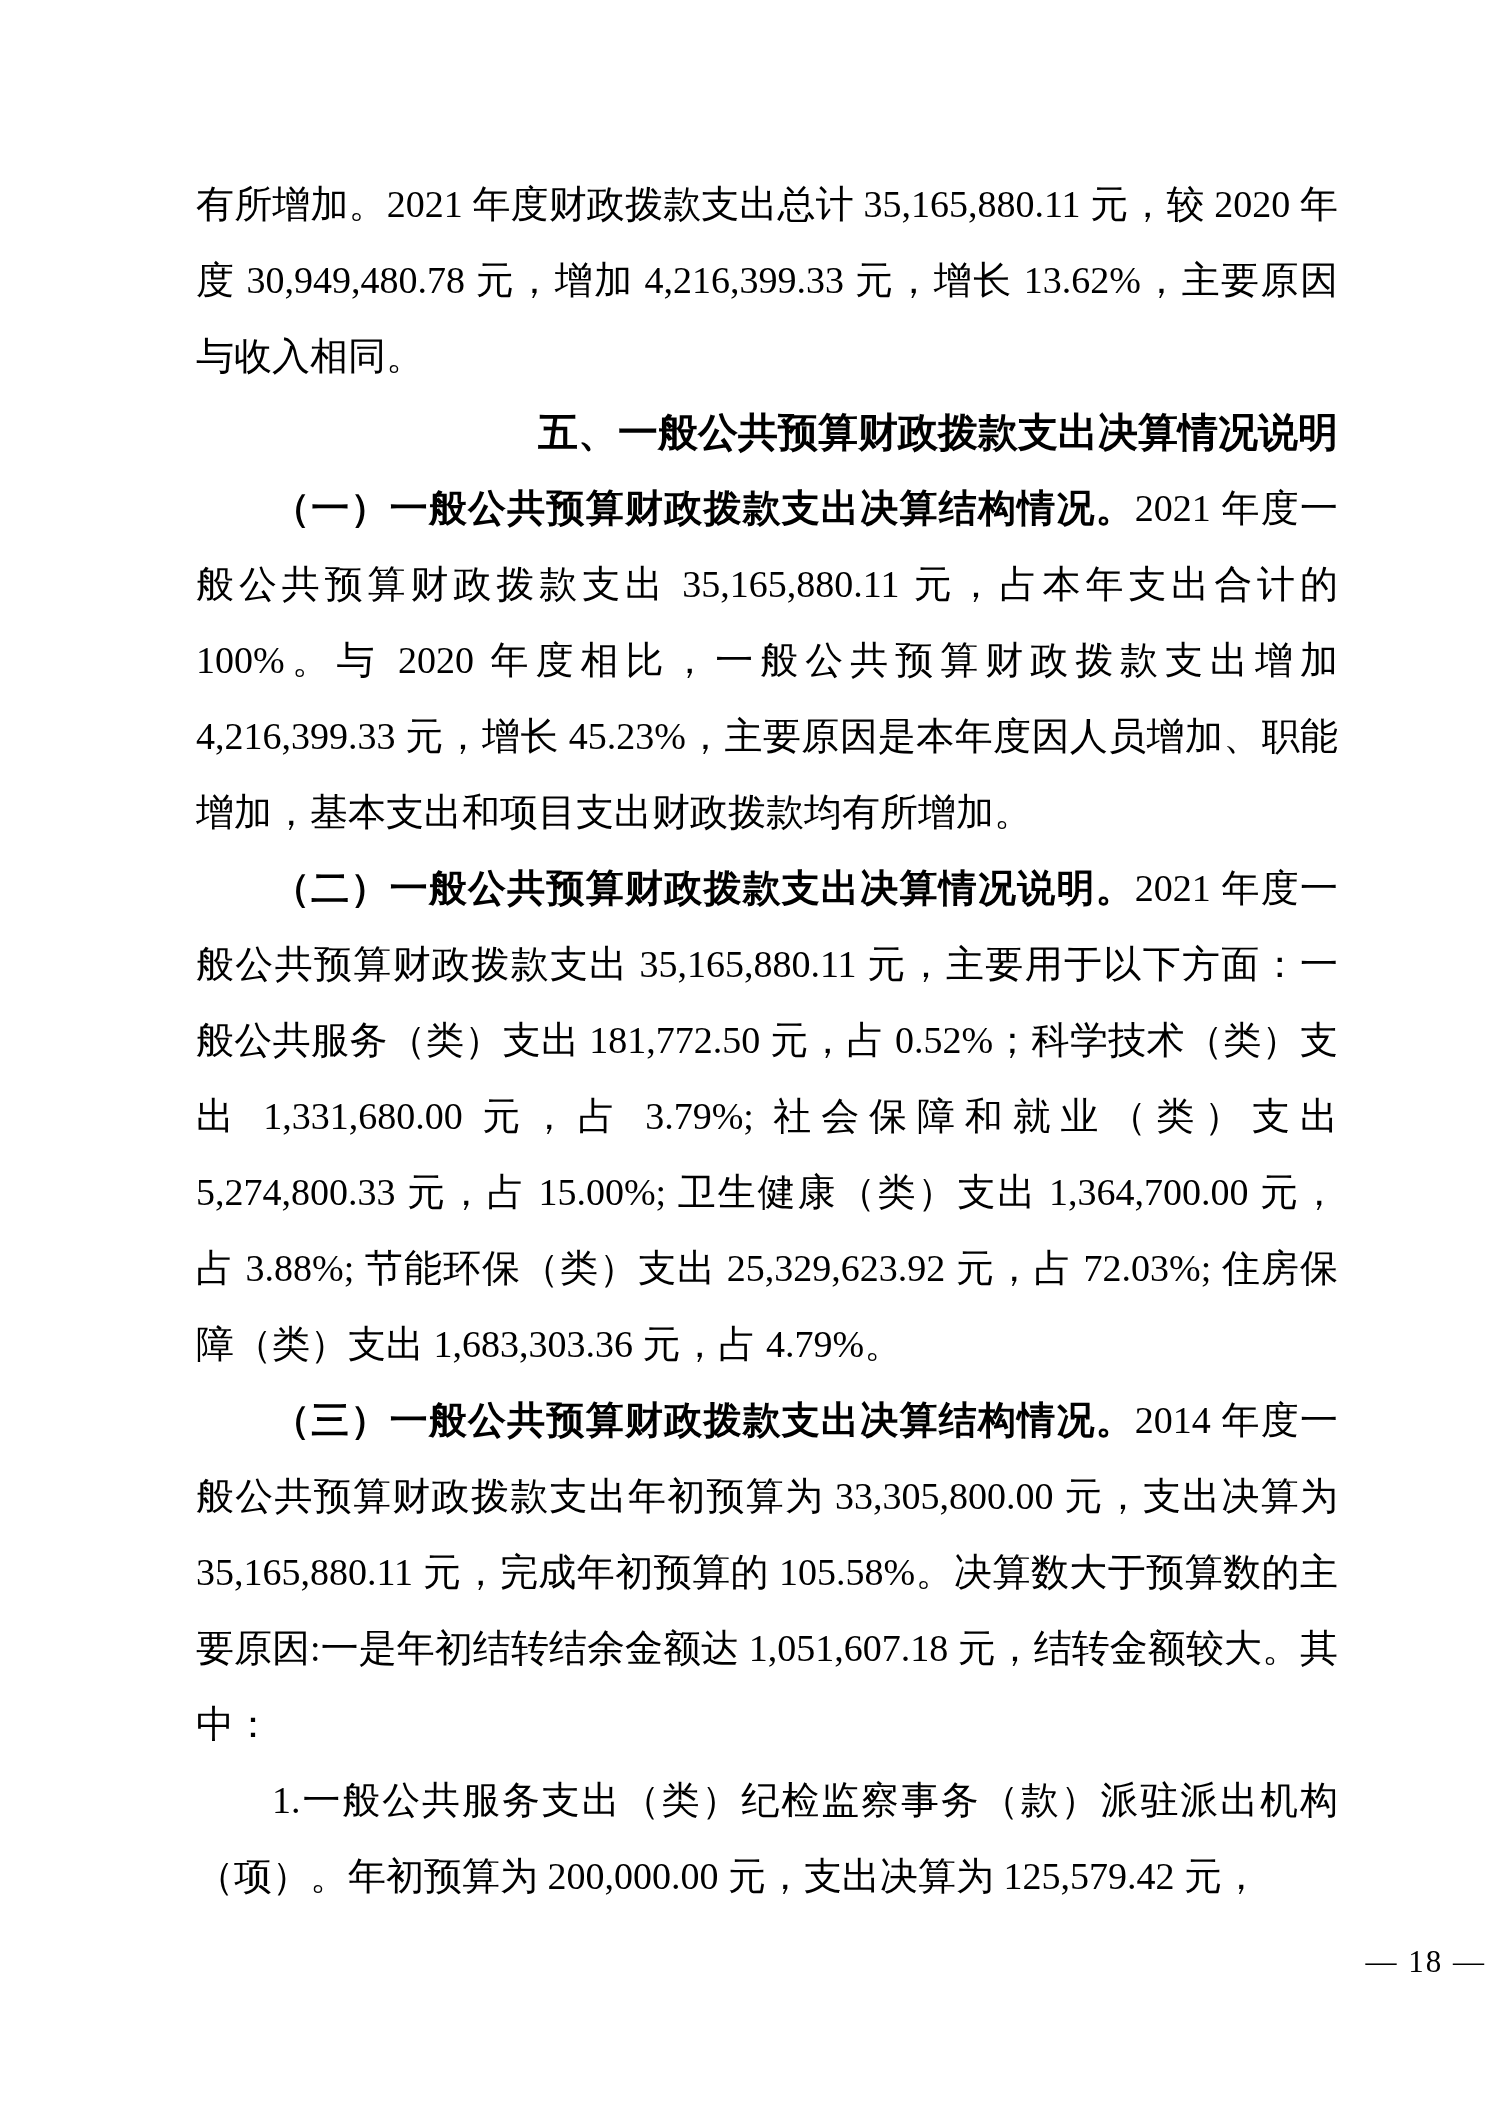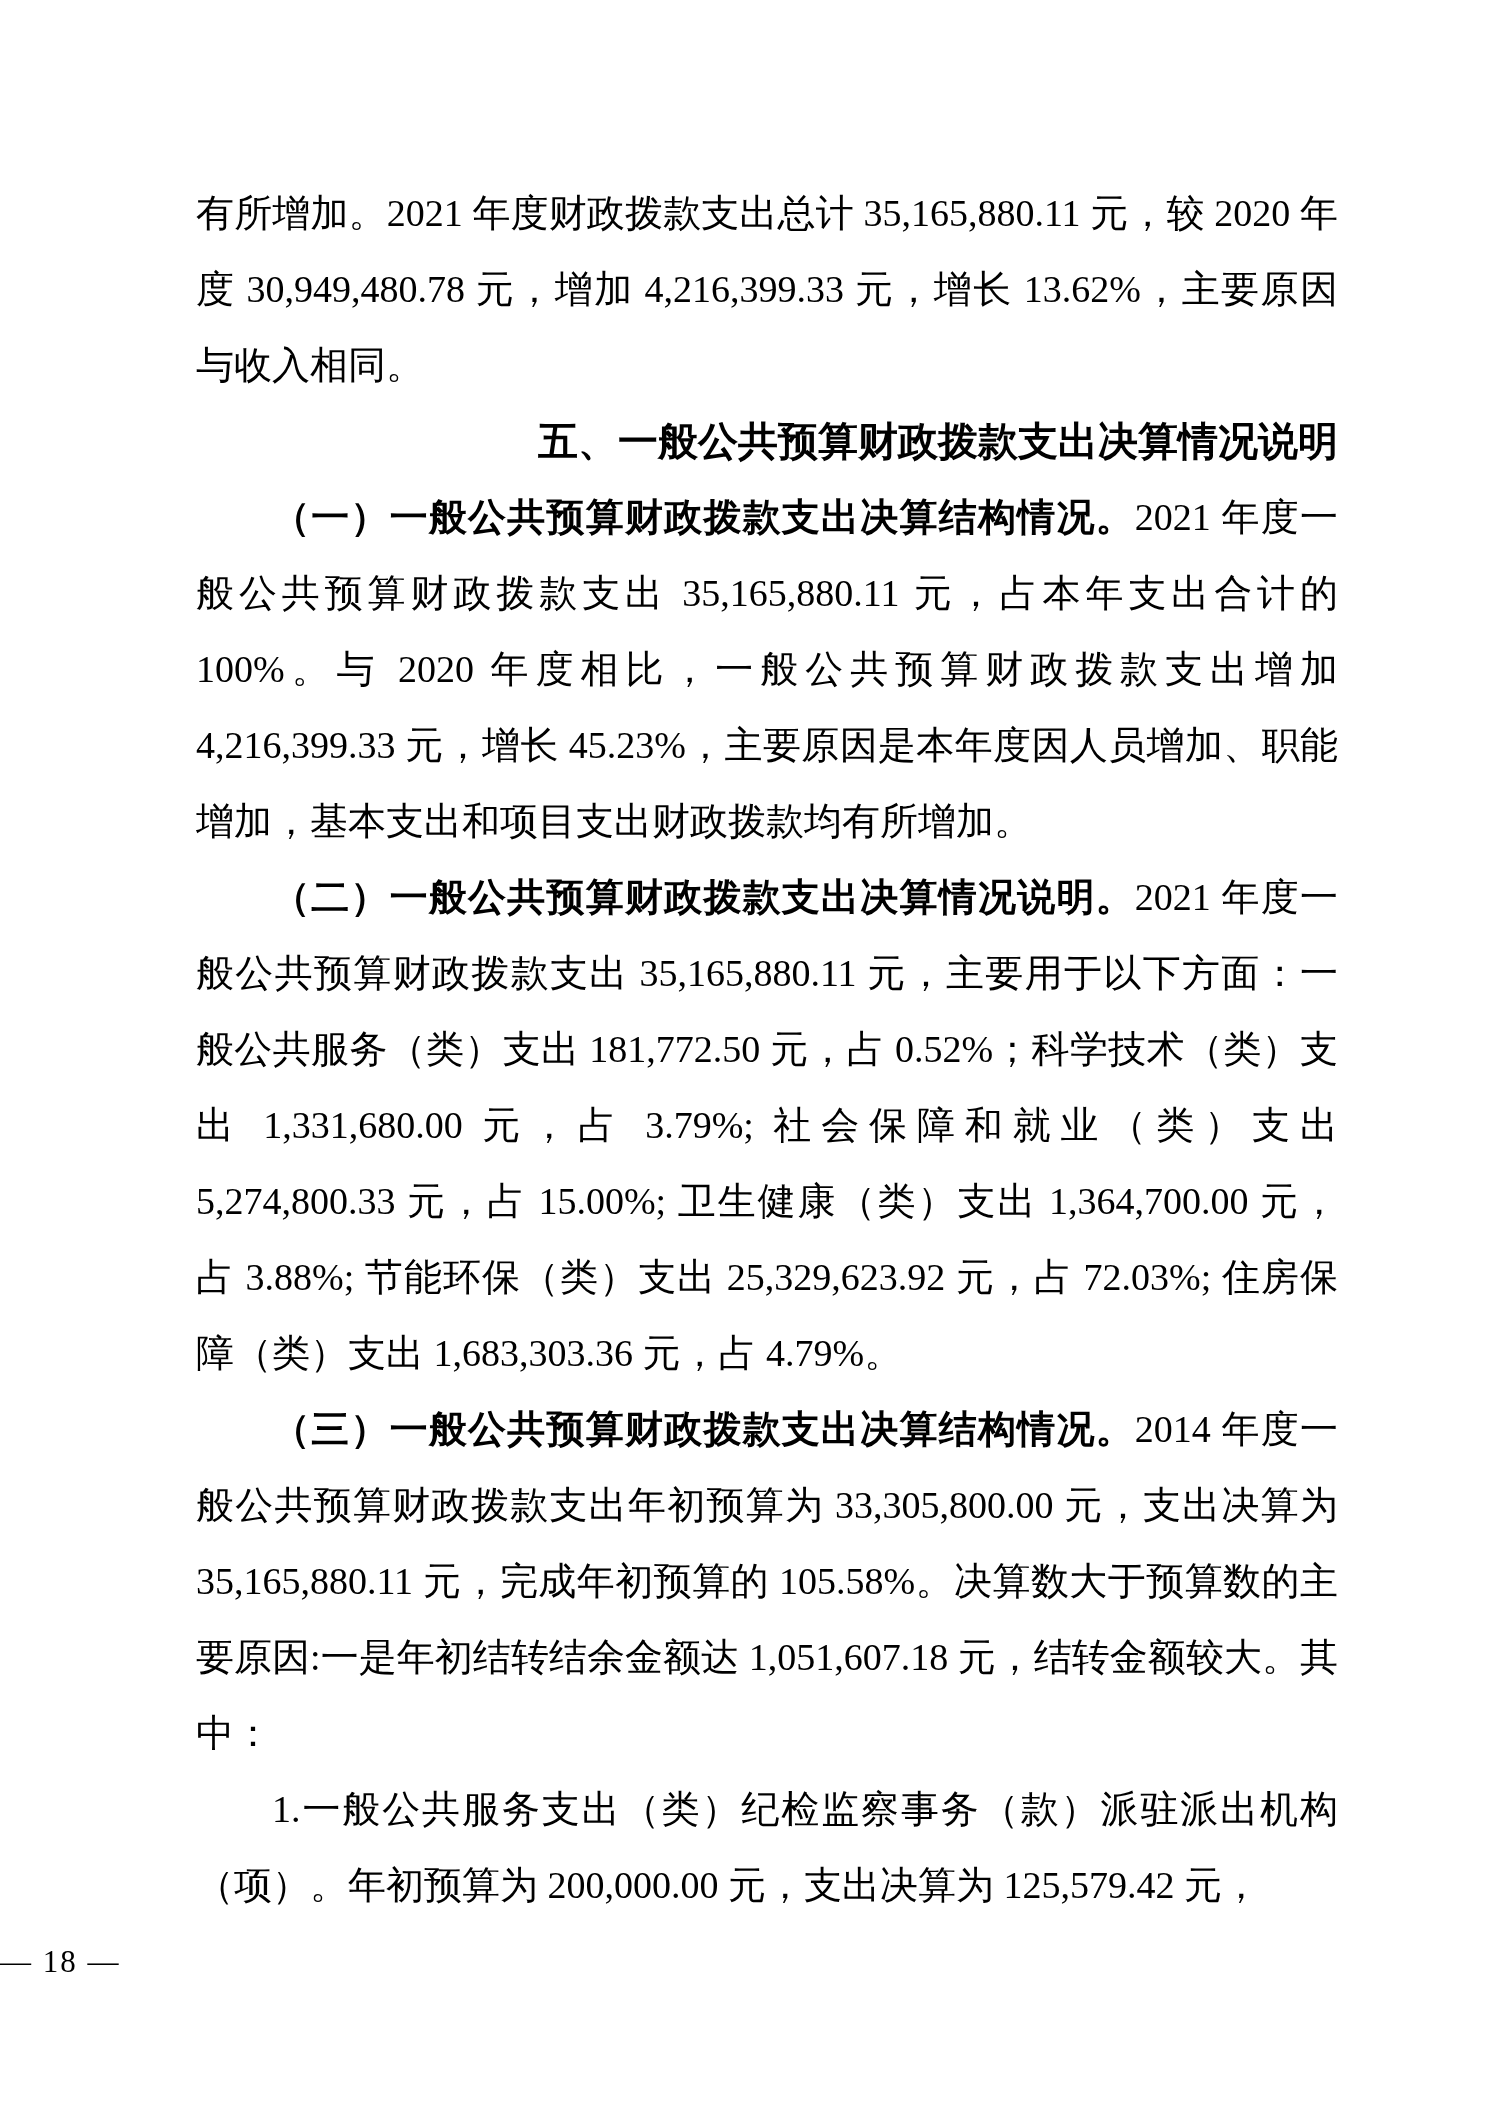--- a/index.html
+++ b/index.html
@@ -12,21 +12,21 @@
     width: 1486px;
     height: 2103px;
     background: #ffffff;
     color: #000000;
     font-family: "Liberation Serif", serif;
     overflow: hidden;
   }
   .content {
     position: absolute;
     left: 196px;
-    top: 175px;
+    top: 166px;
     width: 1142px;
     font-size: 38px;
     line-height: 76px;
     text-align: justify;
     text-justify: inter-character;
   }
   .content p {
     margin: 0;
     padding: 0;
     text-indent: 76px;
@@ -46,21 +46,21 @@
   }
   .lead {
     font-weight: bold;
     font-family: "Liberation Sans", sans-serif;
   }
   .page-footer {
     position: absolute;
     left: 0;
     top: 1942px;
     width: 100%;
-    text-align: left;
+    text-align: right;
     font-size: 31px;
     line-height: 40px;
     letter-spacing: 2px;
     font-family: "Liberation Serif", serif;
     color: #000000;
   }
 </style>
 </head>
 <body>
 

